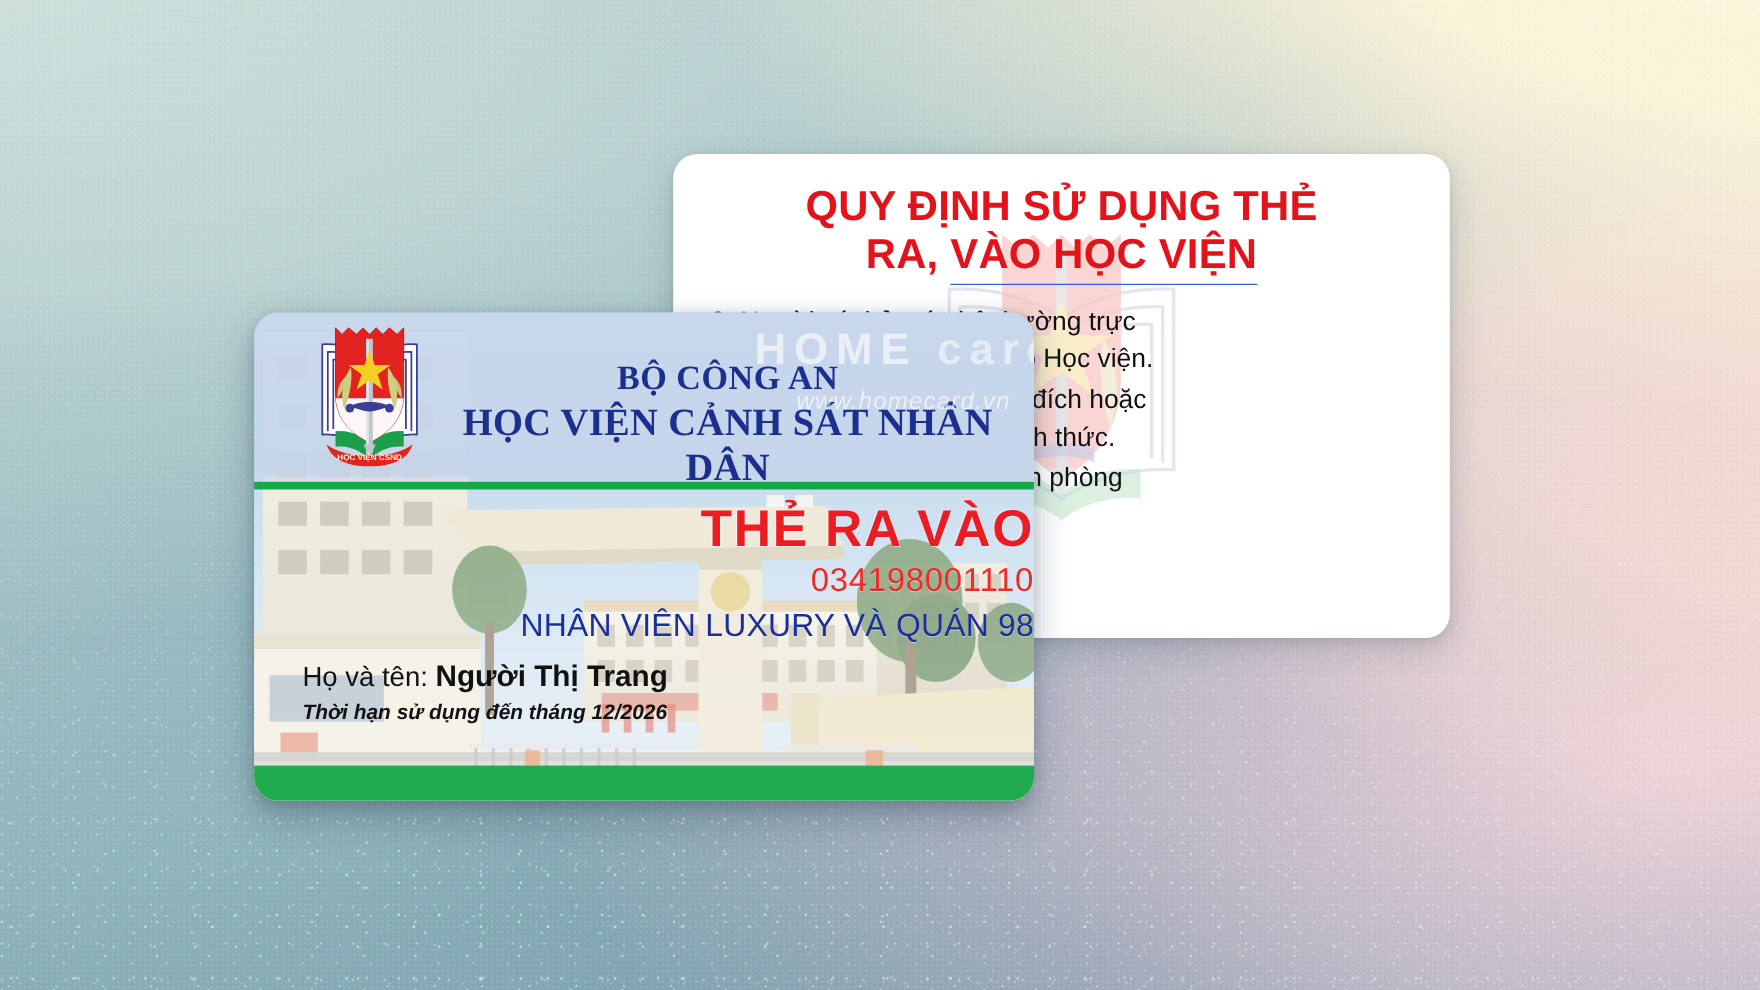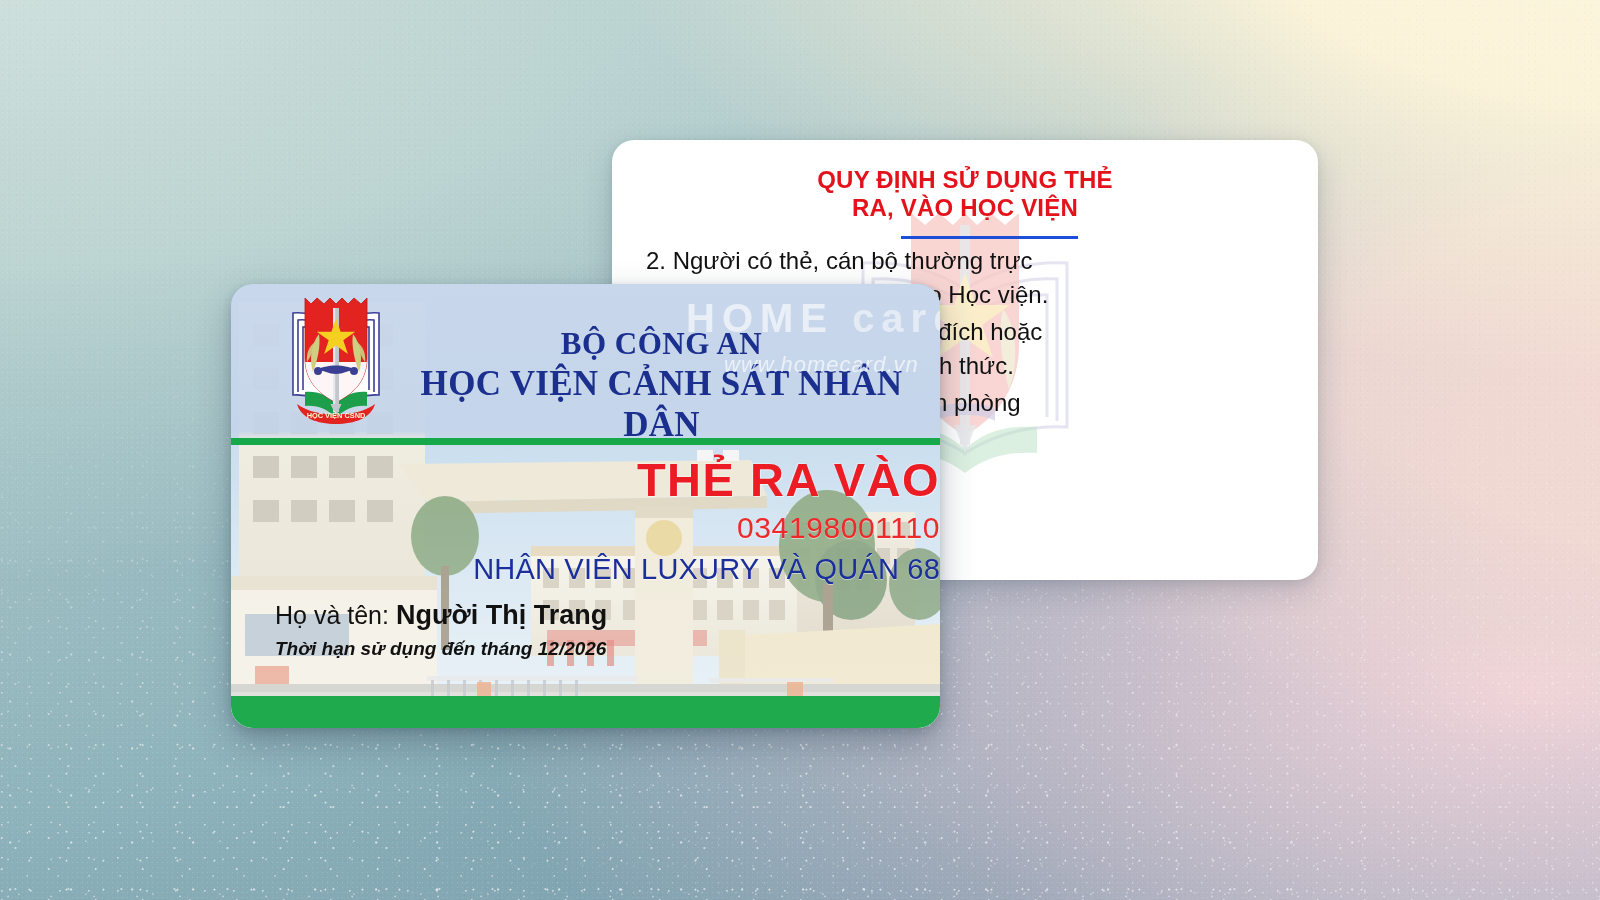--- a/index.html
+++ b/index.html
@@ -63,26 +63,26 @@
     background:#ffffff;
     box-shadow:0 10px 30px rgba(40,60,80,0.20), 0 2px 8px rgba(40,60,80,0.10);
   }
   #back-watermark{
     position:absolute;left:50%;top:46%;transform:translate(-50%,-50%);
     width:300px;height:330px;opacity:.34;pointer-events:none;
   }
   #back-inner{position:absolute;inset:0;padding:26px 34px 0 34px;box-sizing:border-box;}
   #back-title{
     text-align:center;color:#e4121a;font-weight:bold;
-    font-size:24px;line-height:1.16;letter-spacing:.2px;
+    font-size:38px;line-height:1.16;letter-spacing:.2px;
     font-family:"Liberation Sans", sans-serif;
   }
   #back-title .l2{display:inline-block;position:relative;}
   #back-title .l2 .plain{}
-  #back-title .l2 .ul{border-bottom:3px solid #1d4ed8;padding-bottom:15px;}
+  #back-title .l2 .ul{border-bottom:1px solid #1d4ed8;padding-bottom:5px;}
   #back-rules{margin-top:22px;}
   .rule{
     color:#111;font-size:24px;line-height:1.42;
     font-family:"Liberation Sans", sans-serif;
     margin:0 0 3px 0;white-space:pre-line;
   }
 
   
   #card-front{
     left:231px;top:284px;width:709px;height:444px;
@@ -396,21 +396,21 @@
       <div id="org-line1">BỘ CÔNG AN</div>
       <div id="org-line2">HỌC VIỆN CẢNH SÁT NHÂN DÂN</div>
     </div>
   </div>
 
   <div id="green-divider"></div>
 
   <div id="front-body">
     <div id="card-title">THẺ RA VÀO</div>
     <div id="card-number">034198001110</div>
-    <div id="card-role">NHÂN VIÊN LUXURY VÀ QUÁN 68</div>
+    <div id="card-role">NHÂN VIÊN LUXURY VÀ QUÁN 98</div>
   </div>
 
   <div id="front-footer">
     <div id="name-row">
       <span id="name-label">Họ và tên:</span>
       <span id="name-value">Người Thị Trang</span>
     </div>
     <div id="validity">Thời hạn sử dụng đến tháng 12/2026</div>
   </div>
 

